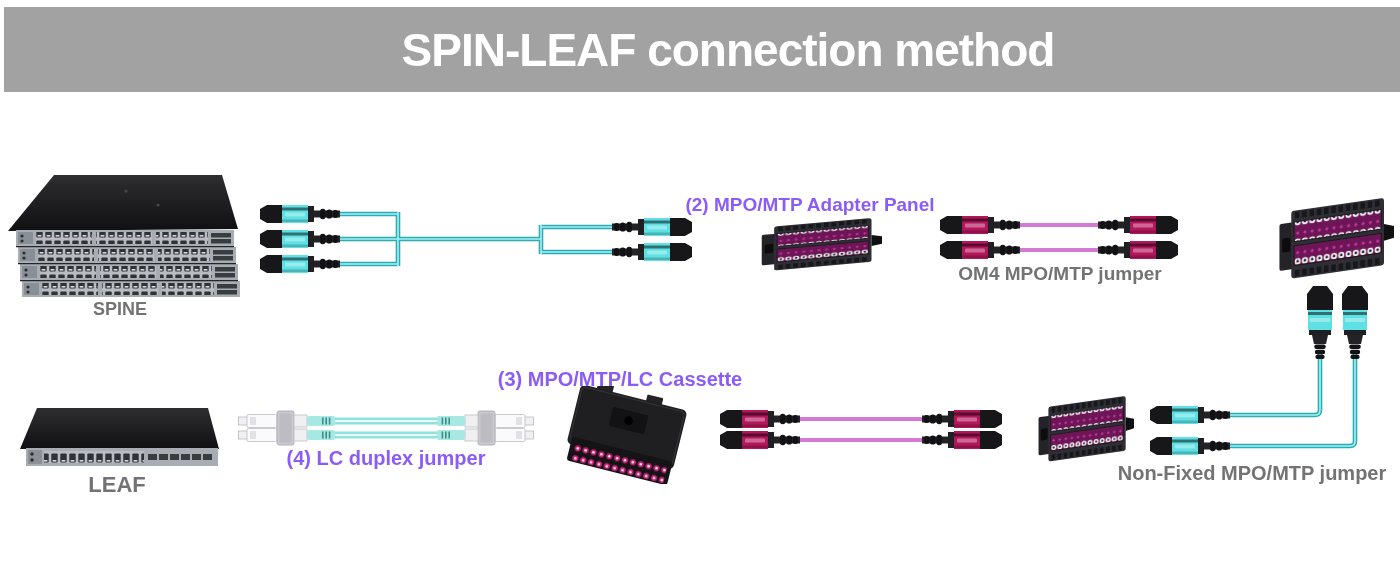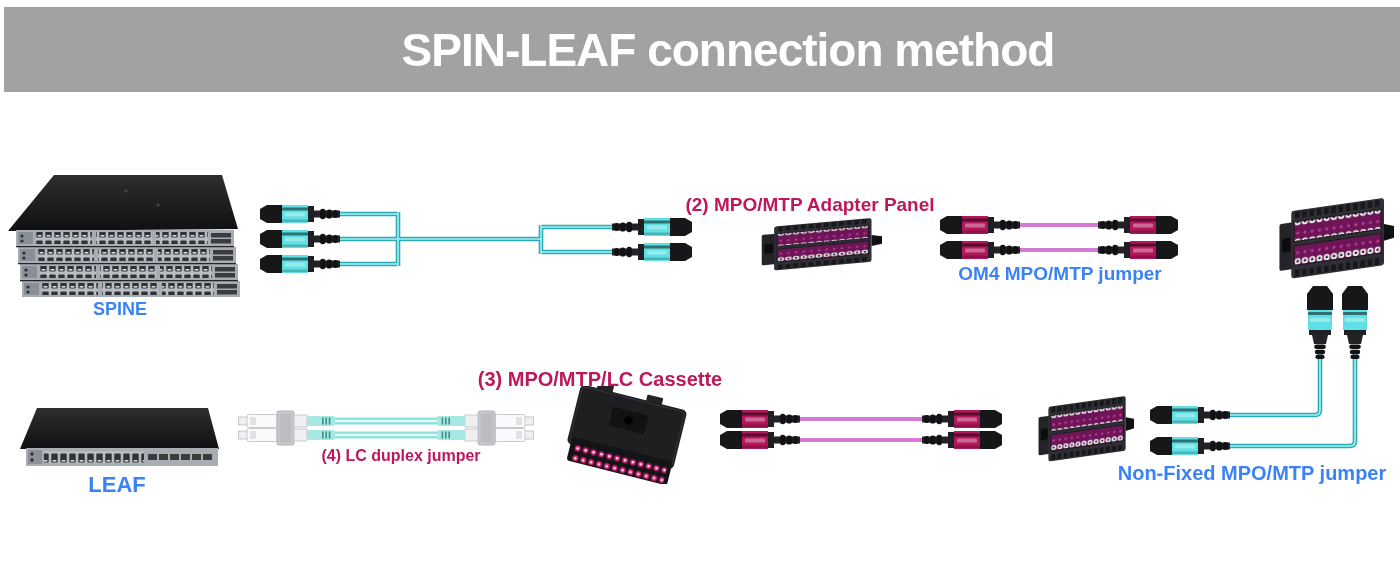--- a/index.html
+++ b/index.html
@@ -4,22 +4,22 @@
 <style>
   html,body{margin:0;padding:0;background:#fff;}
   body{width:1400px;height:579px;position:relative;overflow:hidden;
        font-family:"Liberation Sans", sans-serif;}
   .stage{position:absolute;inset:0;}
   .abs{position:absolute;}
   .banner{position:absolute;left:4px;top:7px;width:1400px;height:85px;background:#a2a2a2;
           display:flex;align-items:center;justify-content:center;padding-left:24px;}
   .title{color:#ffffff;font-size:46px;font-weight:bold;letter-spacing:-1px;}
   .lbl{position:absolute;font-weight:bold;white-space:nowrap;text-align:center;}
-  .blue{color:#be185d;}
-  .dark{color:#3b82f6;}
+  .blue{color:#8b5cf6;}
+  .dark{color:#737373;}
   
   .co{fill:none;stroke:#2aacb6;stroke-width:4.6;}
   .ci{fill:none;stroke:#a7f2f4;stroke-width:1.6;}
   .mo{fill:none;stroke:#c44fc6;stroke-width:3.6;}
   .mi{fill:none;stroke:#e6a3e6;stroke-width:1.2;}
   .lo{fill:none;stroke:#8fe3dd;stroke-width:7;}
   .li{fill:none;stroke:#e8fbf9;stroke-width:2;}
 </style>
 </head>
 <body>
@@ -257,23 +257,23 @@
     </g>
   </svg>
   <div class="lbl dark" style="left:52px;top:472px;width:130px;font-size:22px">LEAF</div>
 
   <svg class="abs" style="left:238px;top:408px" width="296" height="40" viewBox="0 0 296 40">
     <path class="lo" d="M96,13 H200 M96,27 H200"></path>
     <path class="li" d="M96,13 H200 M96,27 H200"></path>
     <use href="#lcEnd" x="0" y="0" width="100" height="40"></use>
     <use href="#lcEnd" x="0" y="0" width="100" height="40" transform="translate(296,0) scale(-1,1)"></use>
   </svg>
-  <div class="lbl blue" style="left:255px;top:447px;width:292px;font-size:16px">(4) LC duplex jumper</div>
-
-  <div class="lbl blue" style="left:400px;top:368px;width:400px;font-size:20px">(3) MPO/MTP/LC Cassette</div>
+  <div class="lbl blue" style="left:240px;top:447px;width:292px;font-size:20px">(4) LC duplex jumper</div>
+
+  <div class="lbl blue" style="left:420px;top:368px;width:400px;font-size:20px">(3) MPO/MTP/LC Cassette</div>
   <svg class="abs" style="left:554px;top:386px" width="142" height="98" viewBox="0 0 140 96" preserveAspectRatio="none">
     <use href="#cassette" width="140" height="96"></use>
   </svg>
 
   <svg class="abs" style="left:718px;top:400px" width="286" height="56" viewBox="0 0 286 56">
     <path class="mo" d="M78,19 H208 M78,40 H208"></path>
     <path class="mi" d="M78,19 H208 M78,40 H208"></path>
     <g style="--body:#b2175c">
       <use href="#mpoH" x="2" y="10" width="80" height="18"></use>
       <use href="#mpoH" x="2" y="31" width="80" height="18"></use>

